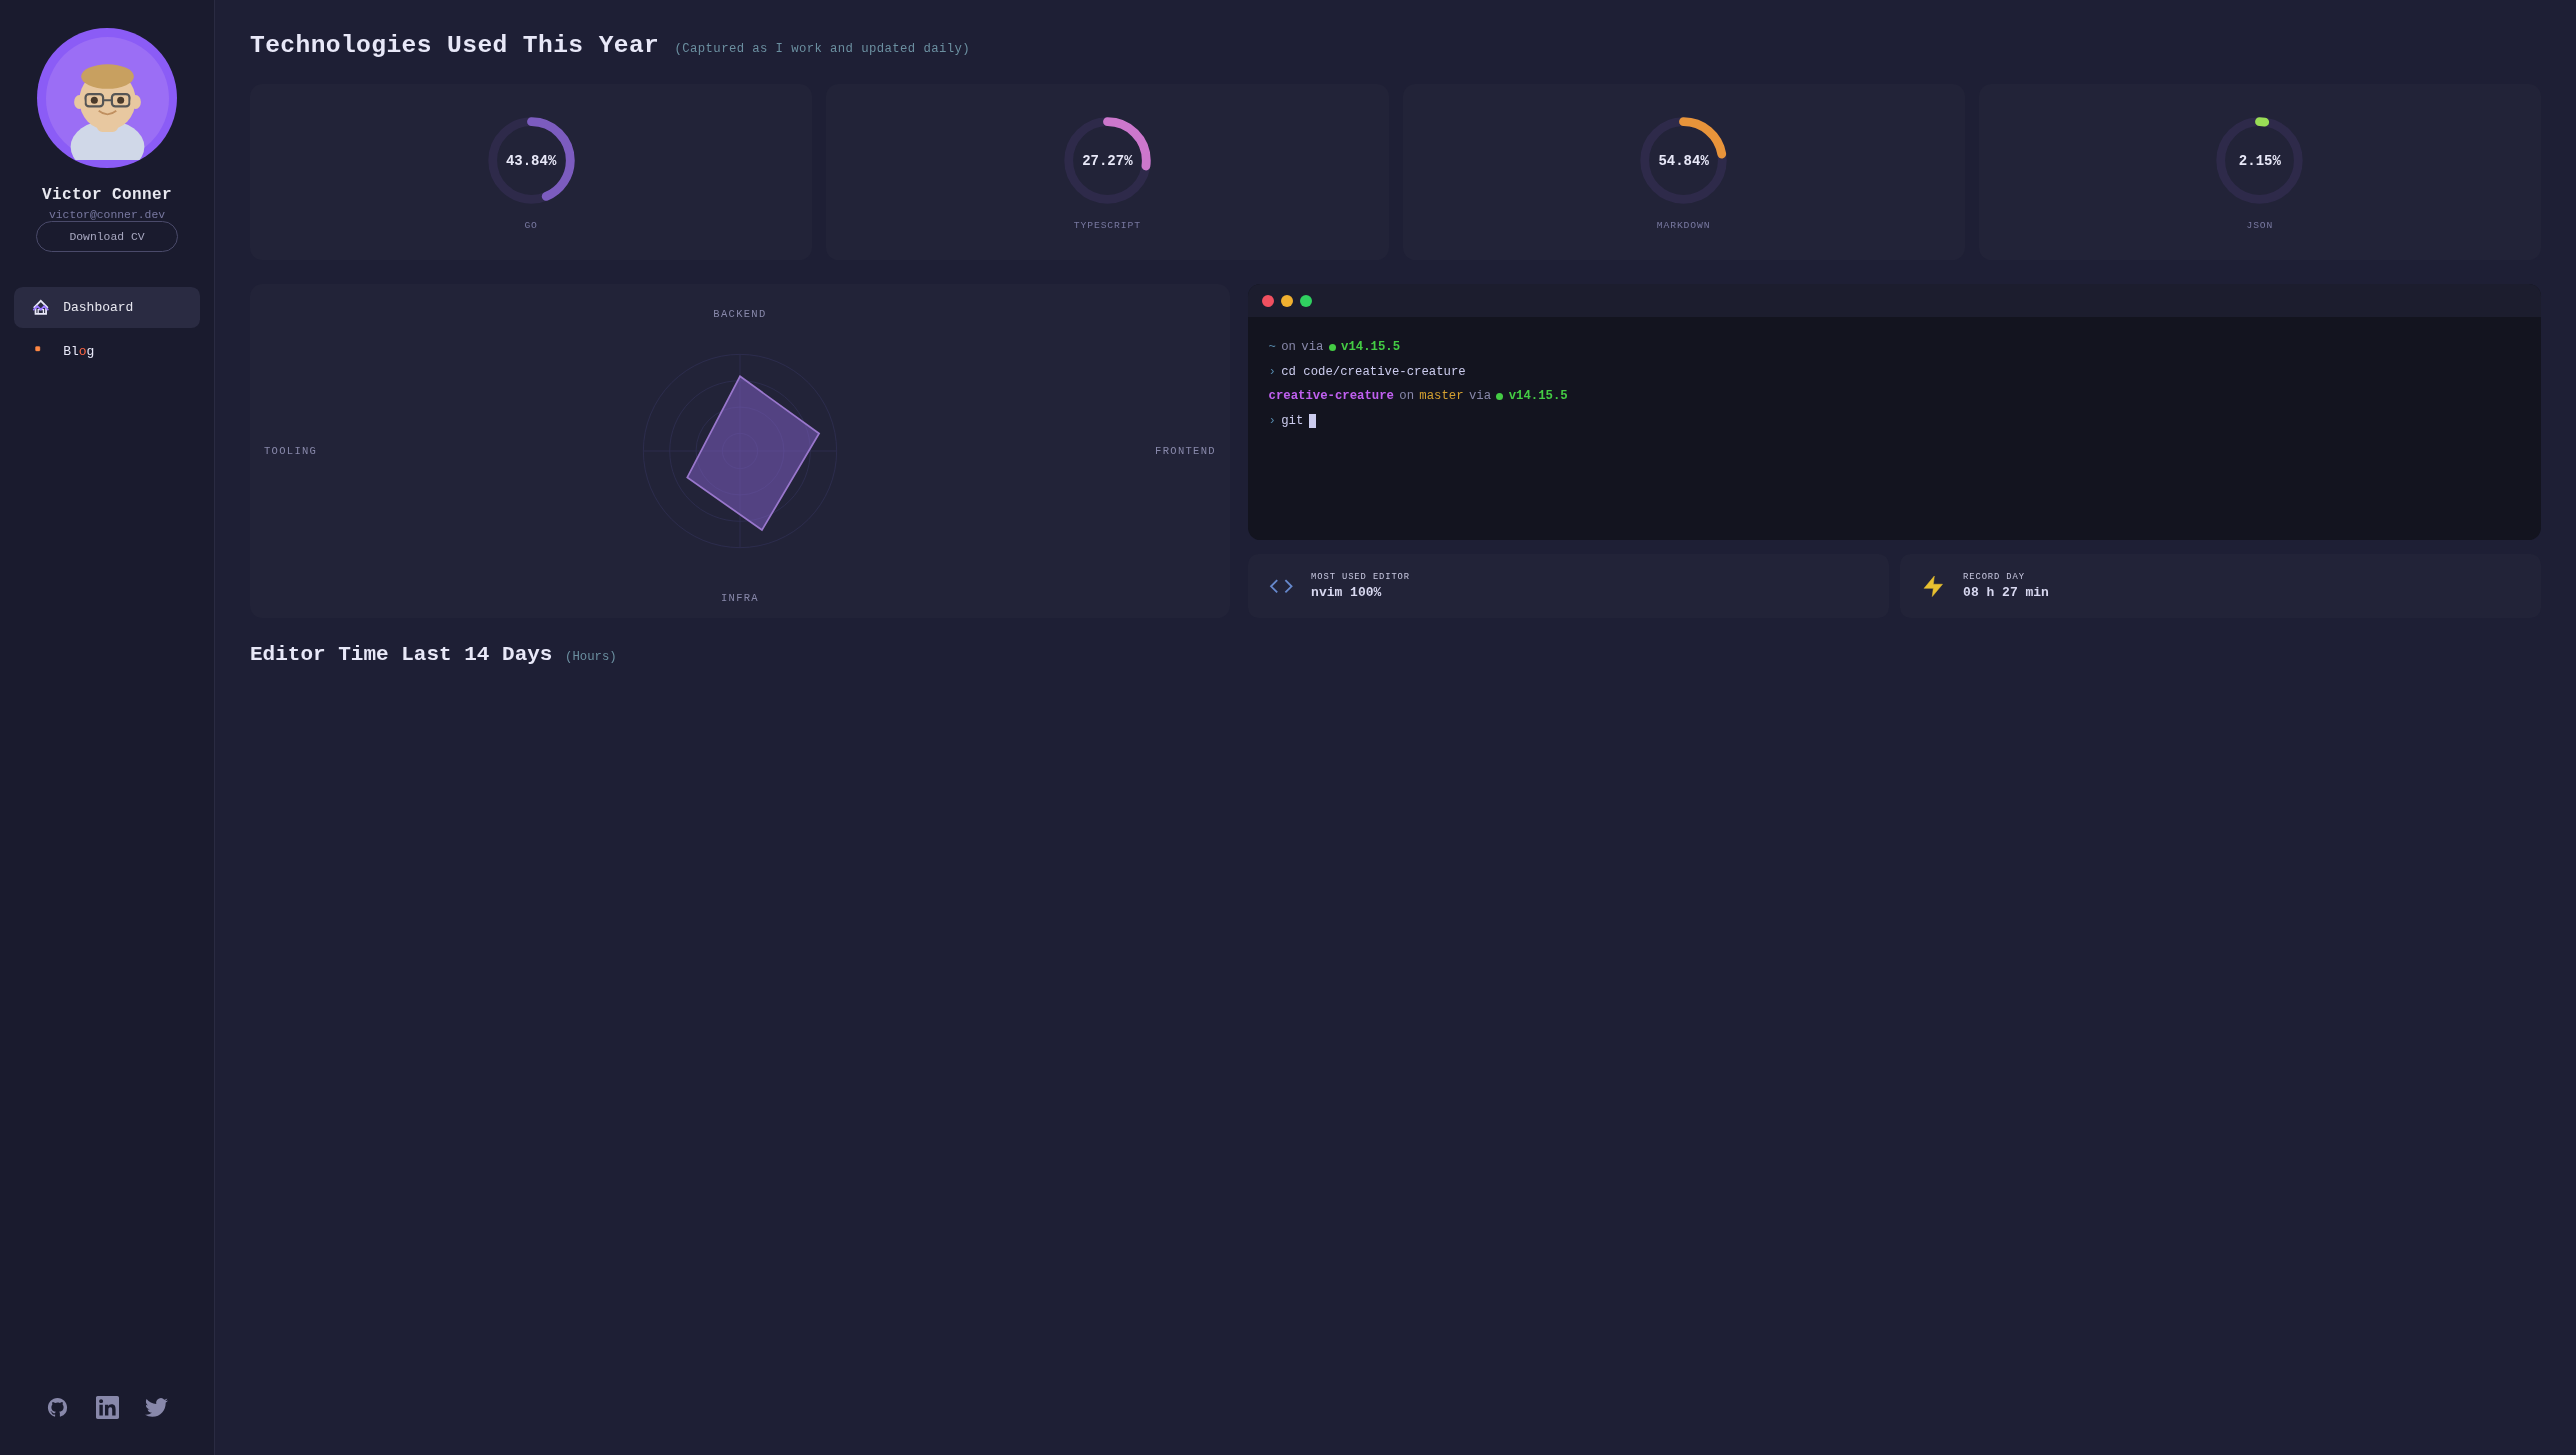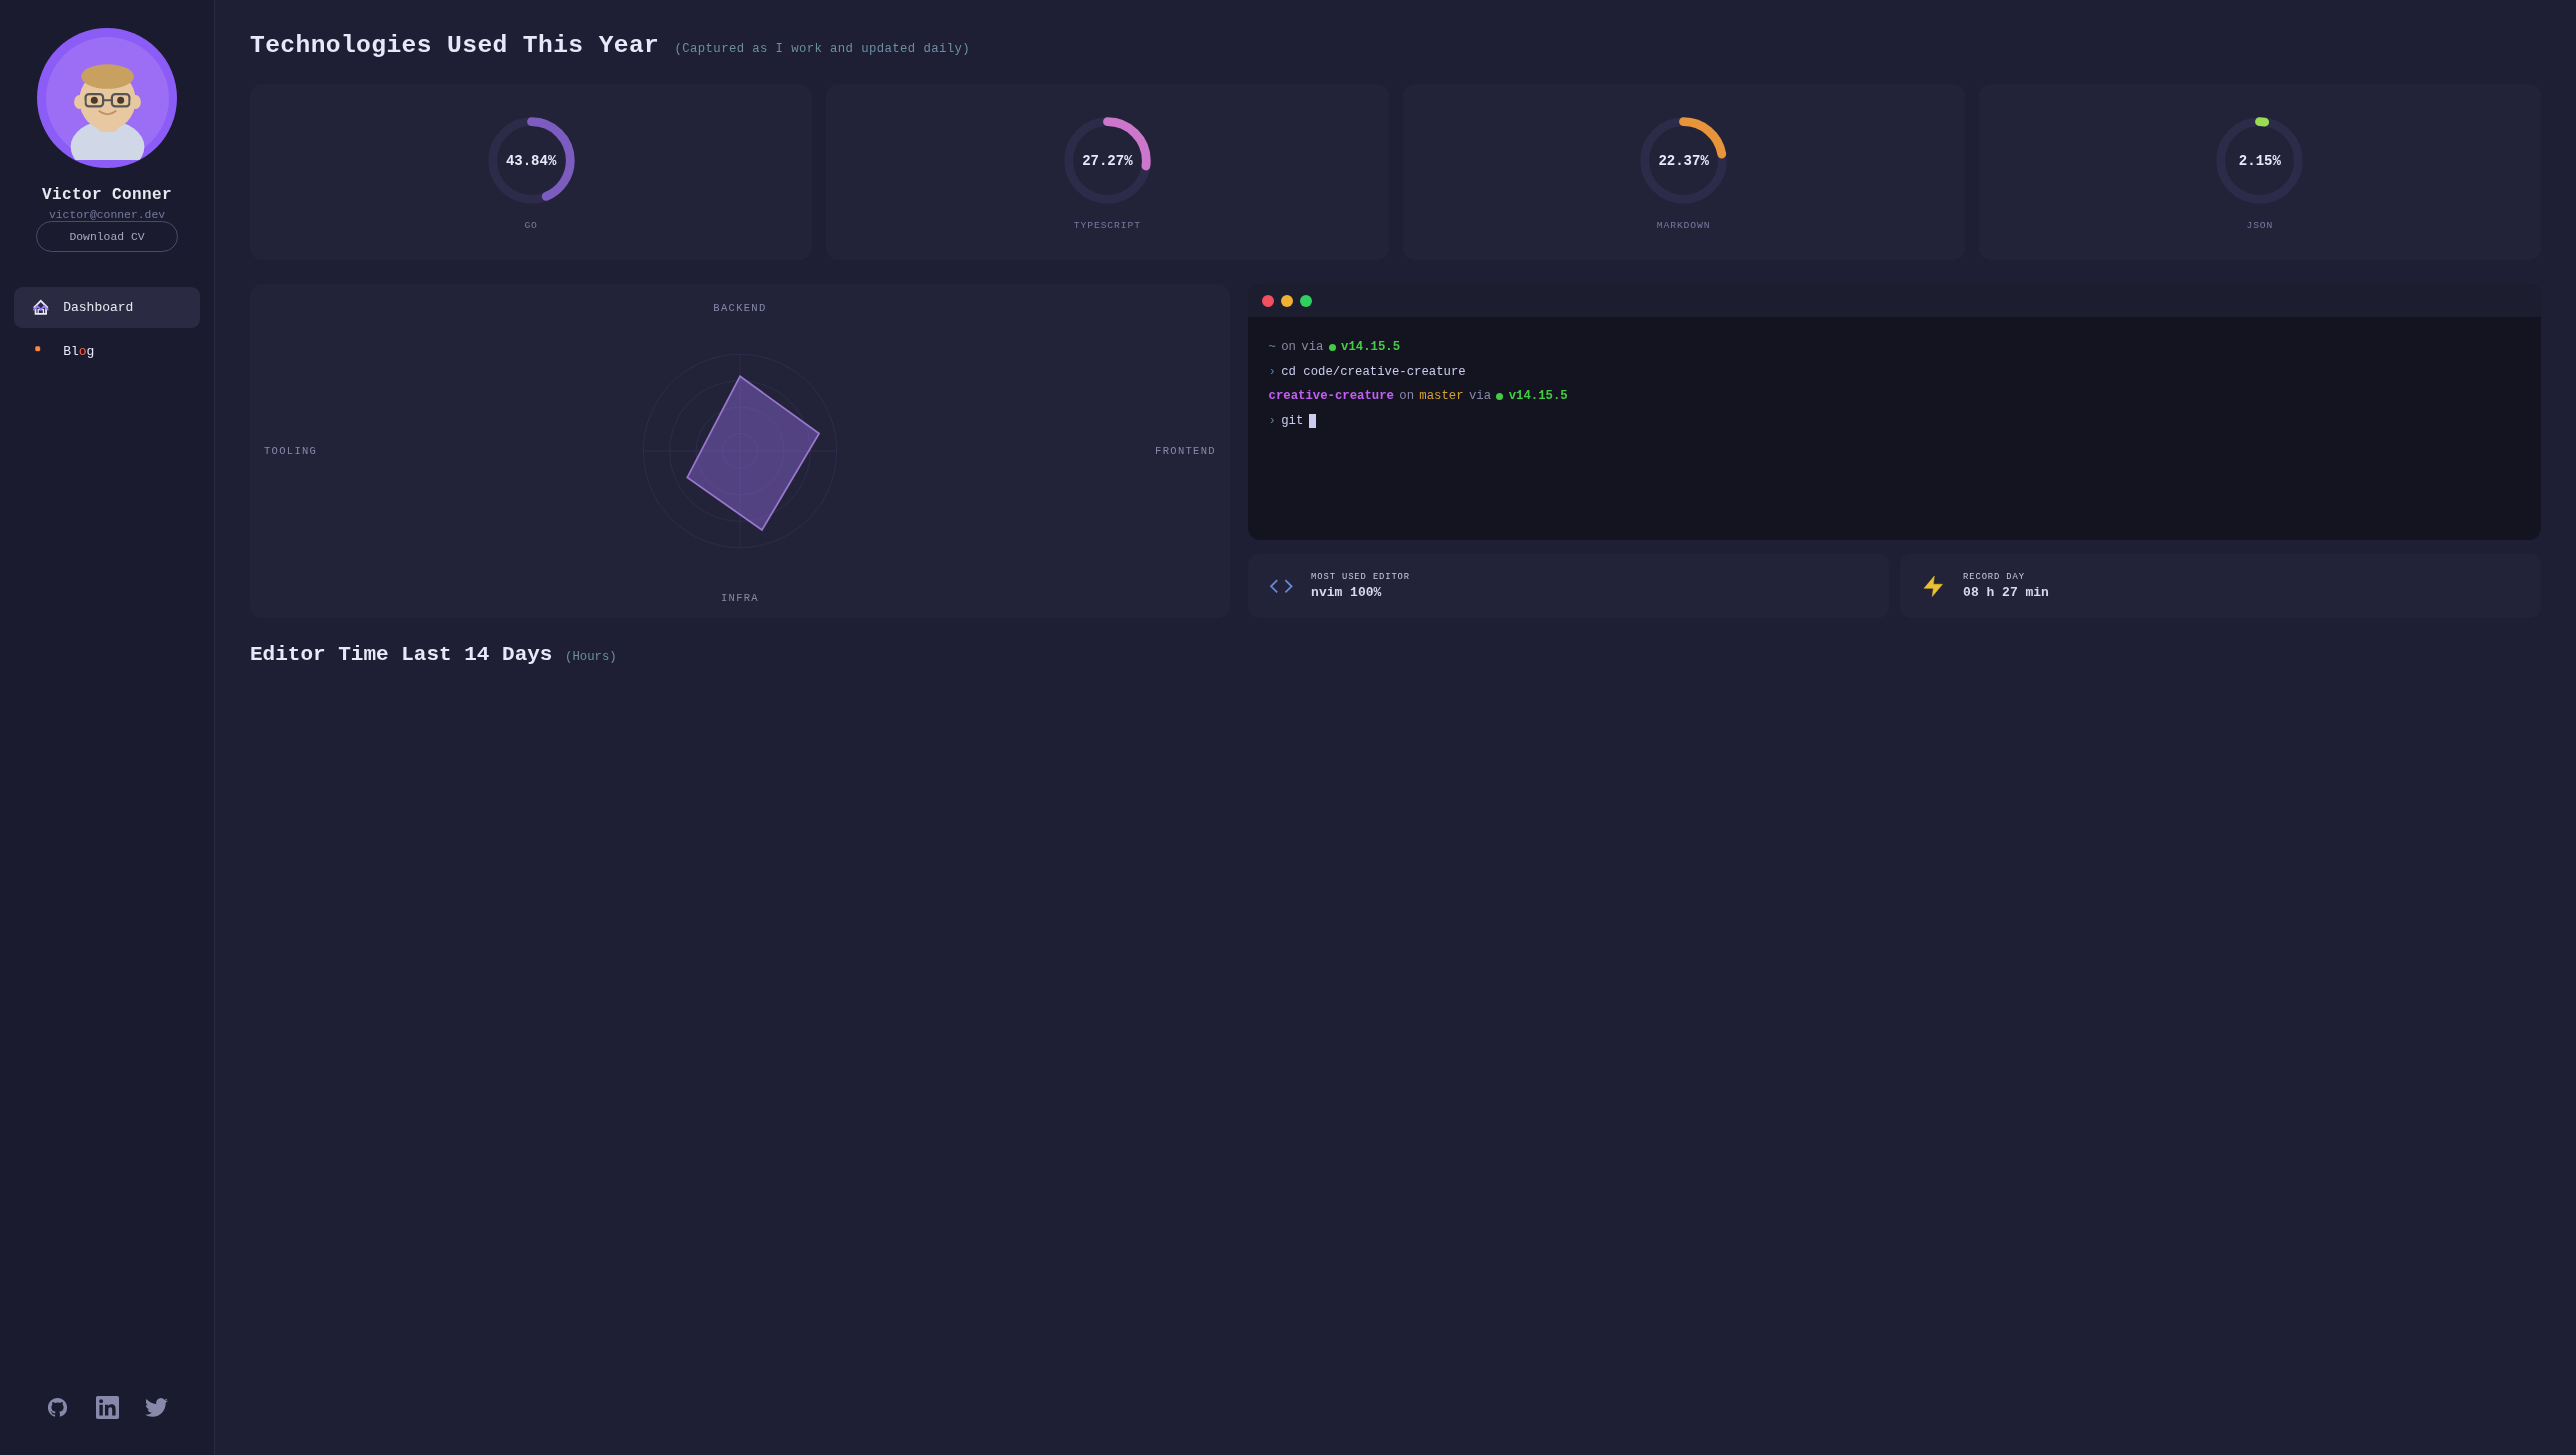--- a/index.html
+++ b/index.html
@@ -485,21 +485,21 @@
       <div class="tech-label">TYPESCRIPT</div>
     </div>
 
     <div class="tech-card">
       <div class="donut-container">
         <svg class="donut-svg" viewBox="0 0 110 110" xmlns="http://www.w3.org/2000/svg">
           <circle cx="55" cy="55" r="44" fill="none" stroke="#2e2a4a" stroke-width="10"></circle>
           <circle cx="55" cy="55" r="44" fill="none" stroke="#e8943a" stroke-width="10" stroke-dasharray="275.76" stroke-dashoffset="214.1" stroke-linecap="round"></circle>
         </svg>
         <div class="donut-text">
-          <span class="donut-percent">22.37%</span>
+          <span class="donut-percent">54.84%</span>
         </div>
       </div>
       <div class="tech-label">MARKDOWN</div>
     </div>
 
     <div class="tech-card">
       <div class="donut-container">
         <svg class="donut-svg" viewBox="0 0 110 110" xmlns="http://www.w3.org/2000/svg">
           <circle cx="55" cy="55" r="44" fill="none" stroke="#2e2a4a" stroke-width="10"></circle>
           <circle cx="55" cy="55" r="44" fill="none" stroke="#99dd55" stroke-width="10" stroke-dasharray="275.76" stroke-dashoffset="269.8" stroke-linecap="round"></circle>
@@ -511,21 +511,21 @@
       <div class="tech-label">JSON</div>
     </div>
 
 
   </div>
 
   <div class="bottom-section">
 
     <div class="radar-card">
 
-      <div class="radar-label" style="top:18px; left:50%; transform:translateX(-50%);">BACKEND</div>
+      <div class="radar-label" style="top:24px; left:50%; transform:translateX(-50%);">BACKEND</div>
       <div class="radar-label" style="right:14px; top:50%; transform:translateY(-50%);">FRONTEND</div>
       <div class="radar-label" style="bottom:14px; left:50%; transform:translateX(-50%);">INFRA</div>
       <div class="radar-label" style="left:14px; top:50%; transform:translateY(-50%);">TOOLING</div>
 
       <svg width="246" height="246" viewBox="0 0 280 280" xmlns="http://www.w3.org/2000/svg">
 
         <circle cx="140" cy="140" r="110" fill="none" stroke="#2e2e50" stroke-width="1"></circle>
         <circle cx="140" cy="140" r="80" fill="none" stroke="#2e2e50" stroke-width="1"></circle>
         <circle cx="140" cy="140" r="50" fill="none" stroke="#2e2e50" stroke-width="1"></circle>
         <circle cx="140" cy="140" r="20" fill="none" stroke="#2e2e50" stroke-width="1"></circle>

